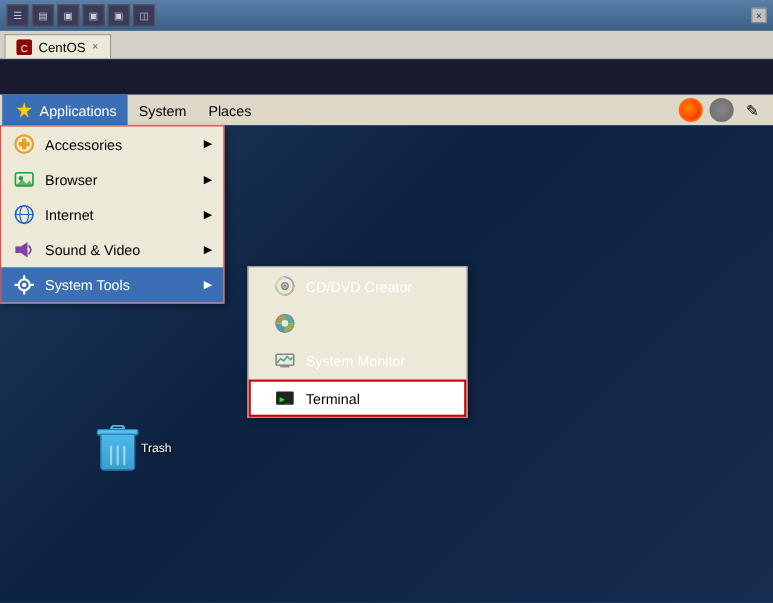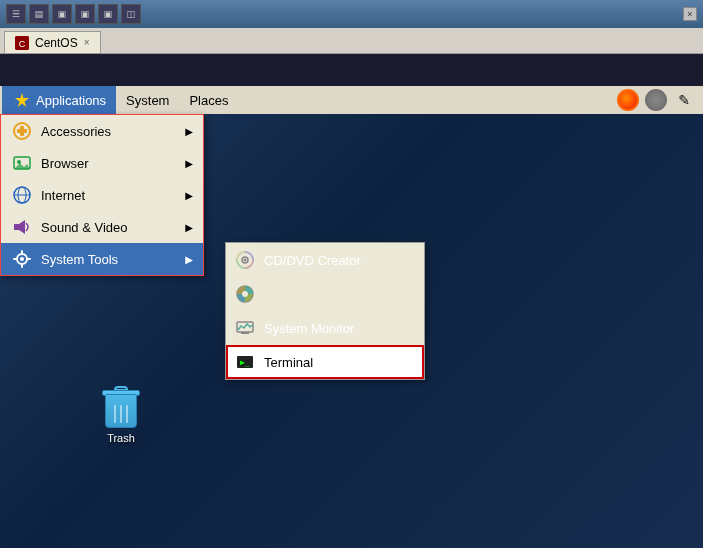--- a/index.html
+++ b/index.html
@@ -145,21 +145,21 @@
     .desktop {
       flex: 1;
       background: linear-gradient(135deg, #1e3a5f 0%, #0d2240 40%, #162d50 100%);
       position: relative;
     }
 
     
     .desktop-icon {
       position: absolute;
       display: flex;
-      flex-direction: column;
+      flex-direction: row;
       align-items: center;
       cursor: pointer;
       width: 70px;
     }
     .icon-img {
       width: 46px;
       height: 46px;
       display: flex;
       align-items: center;
       justify-content: center;
@@ -292,21 +292,21 @@
       background: #ece9d8;
       border: 1px solid #999;
       box-shadow: 2px 2px 6px rgba(0,0,0,0.4);
       width: 200px;
       z-index: 101;
     }
 
     .submenu-item {
       display: flex;
       align-items: center;
-      padding: 6px 8px;
+      padding: 6px 22px;
       gap: 8px;
       cursor: pointer;
       font-size: 13px;
     }
     .submenu-item.terminal-highlighted {
       background: white;
       color: black;
       outline: 2px solid #cc0000;
       outline-offset: -2px;
     }

